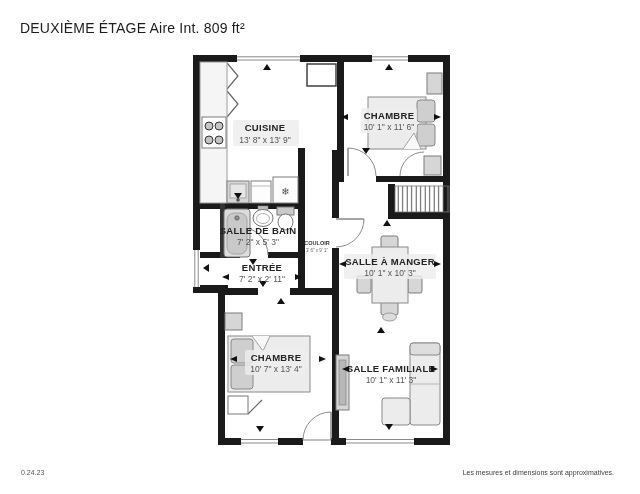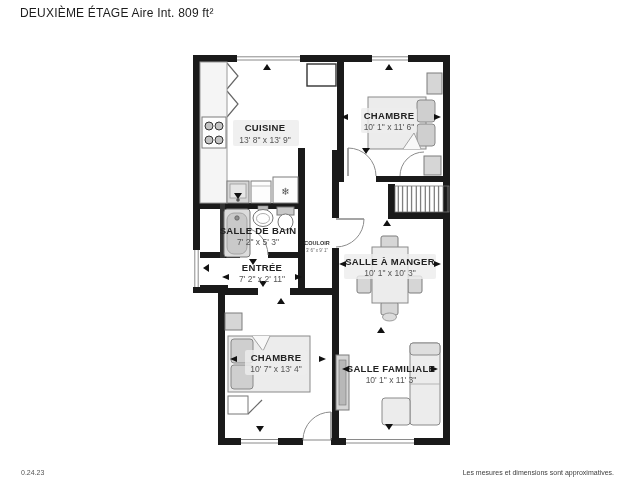--- a/index.html
+++ b/index.html
@@ -1,18 +1,18 @@
 <!DOCTYPE html>
 <html><head>
 <meta charset="utf-8">
 <style>
   html,body{margin:0;padding:0;background:#fff;}
   .page{position:relative;width:640px;height:494px;background:#ffffff;overflow:hidden;
         font-family:"Liberation Sans",sans-serif;}
-  .title{position:absolute;top:6px;left:20px;font-size:12px;color:#1c1c1c;letter-spacing:.2px;}
+  .title{position:absolute;top:20px;left:20px;font-size:14px;color:#1c1c1c;letter-spacing:.2px;}
   .footer-left{position:absolute;bottom:18px;left:21px;font-size:7px;color:#555;}
   .footer-right{position:absolute;bottom:18px;right:26px;font-size:7px;color:#3d3d3d;}
   svg text{font-family:"Liberation Sans",sans-serif;}
   .rname{font-size:9.5px;font-weight:bold;fill:#222;text-anchor:middle;letter-spacing:.3px;}
   .rdims{font-size:8.5px;fill:#555;text-anchor:middle;}
   .tname{font-size:5.5px;font-weight:bold;fill:#333;text-anchor:middle;}
   .tdims{font-size:4.5px;fill:#666;text-anchor:middle;}
   .wall{fill:#1a1a1a;}
   .furn{fill:#ececec;stroke:#8a8a8a;stroke-width:1;}
   .furnD{fill:#d6d6d6;stroke:#7d7d7d;stroke-width:1;}

